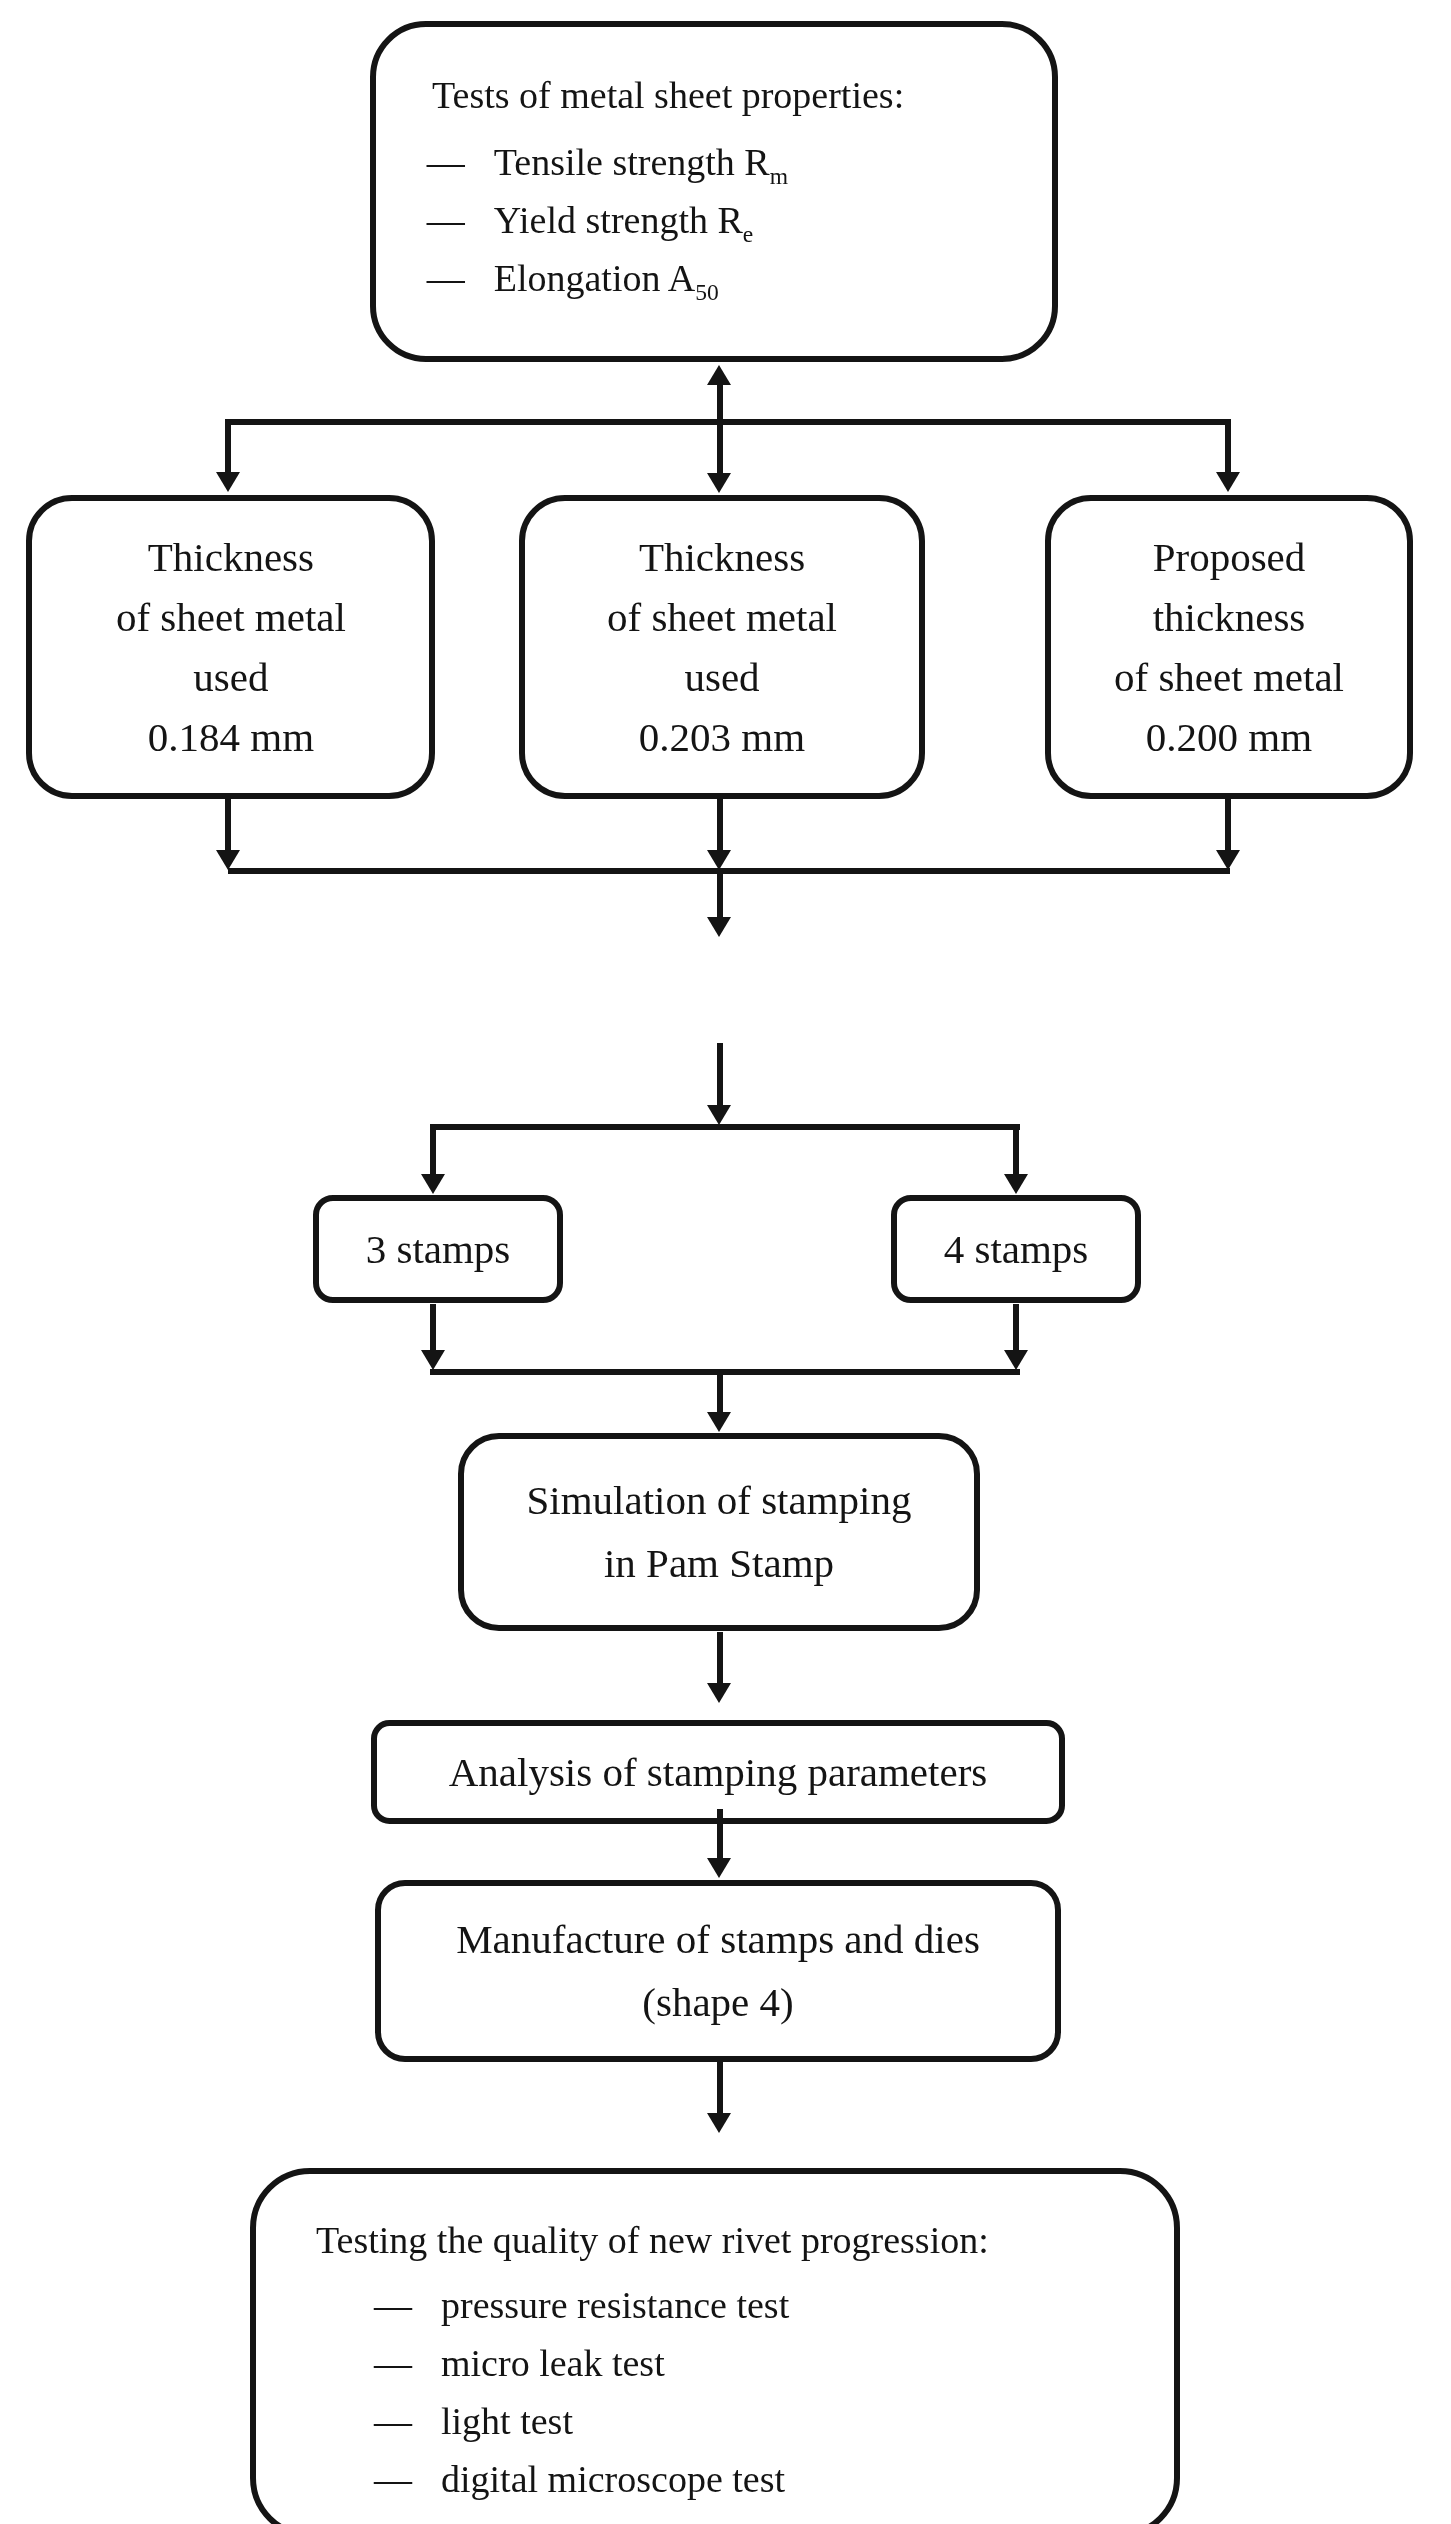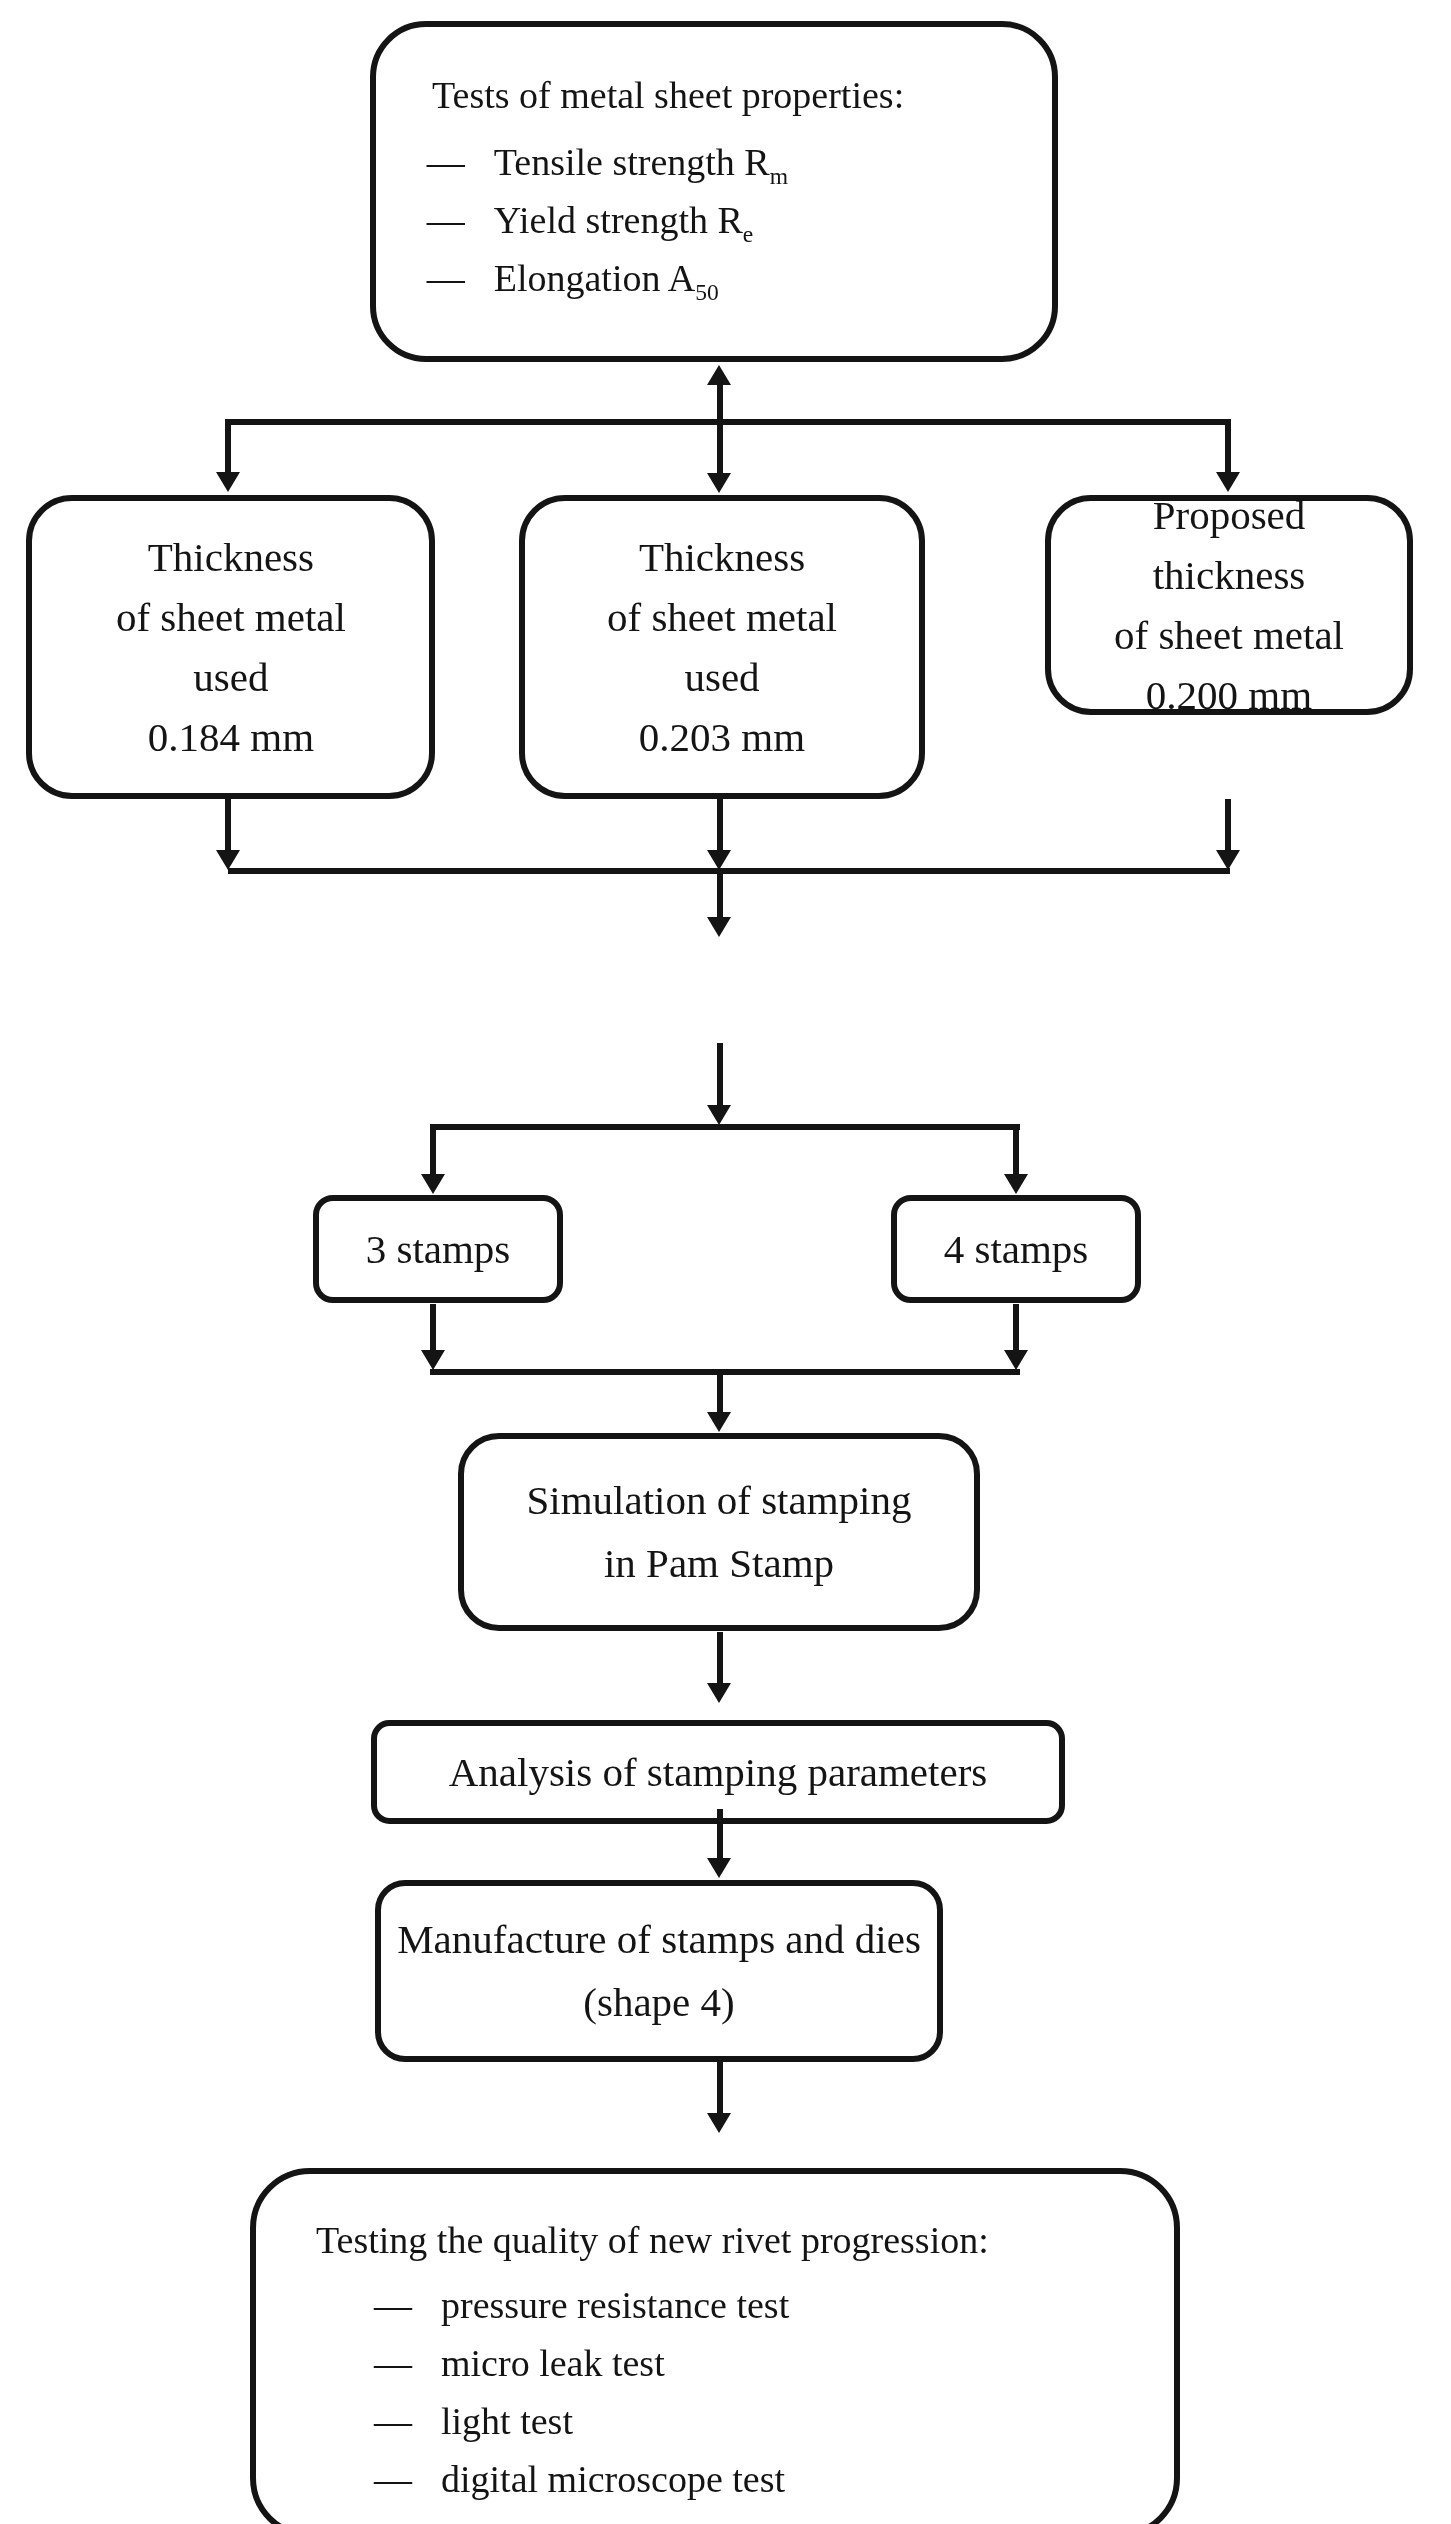--- a/index.html
+++ b/index.html
@@ -102,21 +102,21 @@
       <div class="tl">0.184 mm</div>
     </div>
 
   <div class="box cbox" style="left:519px;top:495px;width:406px;height:304px;border-radius:46px;">
       <div class="tl">Thickness</div>
       <div class="tl">of sheet metal</div>
       <div class="tl">used</div>
       <div class="tl">0.203 mm</div>
     </div>
 
-  <div class="box cbox" style="left:1045px;top:495px;width:368px;height:220px;border-radius:46px;">
+  <div class="box cbox" style="left:1045px;top:495px;width:368px;height:304px;border-radius:46px;">
       <div class="tl">Proposed</div>
       <div class="tl">thickness</div>
       <div class="tl">of sheet metal</div>
       <div class="tl">0.200 mm</div>
     </div>
 
   <div class="vline" style="left:225px;top:799px;height:52px;"></div>
   <div class="adown" style="left:216px;top:850px;"></div>
   <div class="vline" style="left:717px;top:799px;height:52px;"></div>
   <div class="adown" style="left:707px;top:850px;"></div>
@@ -159,21 +159,21 @@
   <div class="vline" style="left:717px;top:1632px;height:53px;"></div>
   <div class="adown" style="left:707px;top:1683px;"></div>
 
   <div class="box cbox" style="left:371px;top:1704px;width:694px;height:104px;border-radius:18.5px;margin-top:16px;">
     <div class="tl">Analysis of stamping parameters</div>
   </div>
 
   <div class="vline" style="left:717px;top:1809px;height:52px;"></div>
   <div class="adown" style="left:707px;top:1858px;"></div>
 
-  <div class="box cbox" style="left:375px;top:1880px;width:568px;height:182px;border-radius:30px;line-height:63px;">
+  <div class="box cbox" style="left:375px;top:1880px;width:686px;height:182px;border-radius:30px;line-height:63px;">
       <div class="tl">Manufacture of stamps and dies</div>
       <div class="tl">(shape 4)</div>
     </div>
 
   <div class="vline" style="left:717px;top:2062px;height:52px;"></div>
   <div class="adown" style="left:707px;top:2113px;"></div>
 
   <div class="box" style="left:250px;top:2134px;width:930px;height:370px;border-radius:60px;padding:36px 20px 0 60px;margin-top:34px;">
     <div class="btitle" style="line-height:61px;">Testing the quality of new rivet progression:</div>
     <div class="blist" style="margin-top:5.3px;margin-left:58px;">

